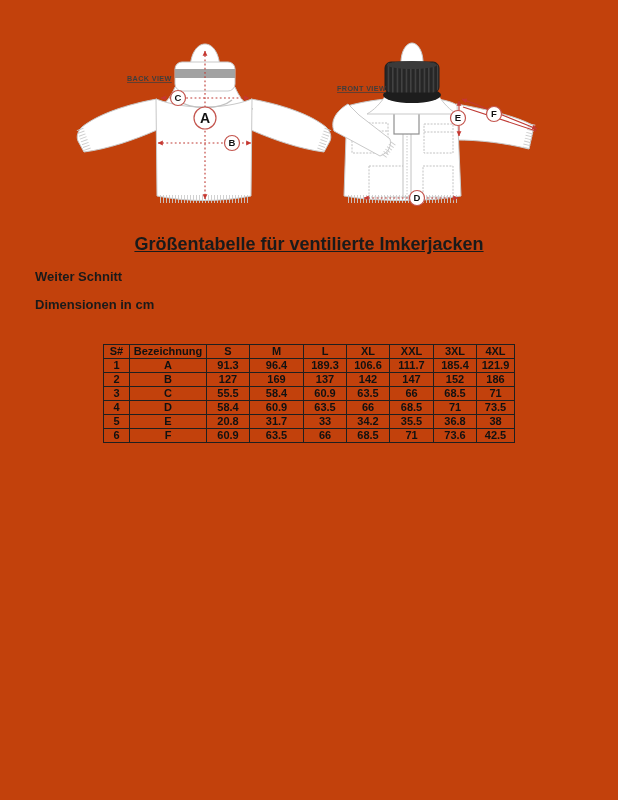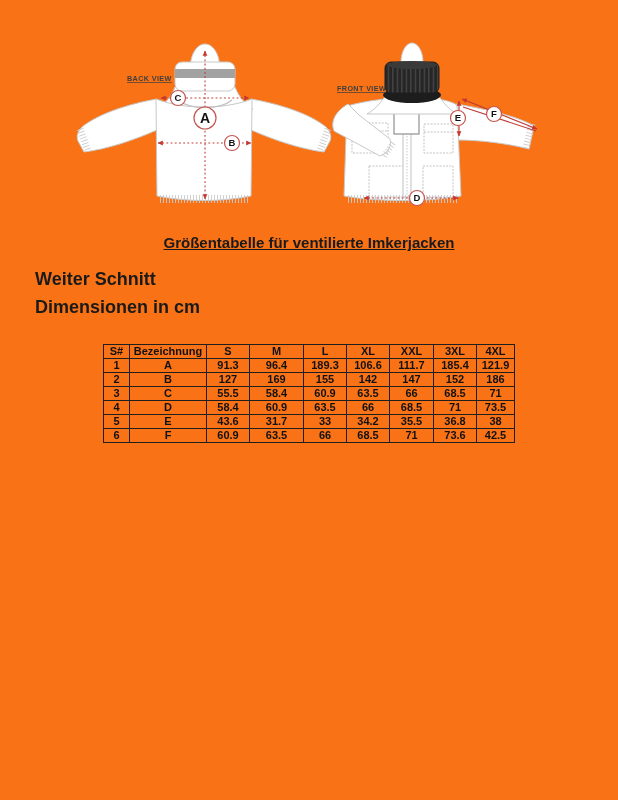--- a/index.html
+++ b/index.html
@@ -1,40 +1,40 @@
 <!DOCTYPE html>
 <html><head>
 <meta charset="utf-8">
 <style>
   html,body { margin:0; padding:0; background:#ffffff; }
   body {
     width:618px; height:800px; position:relative; overflow:hidden;
     font-family:"Liberation Sans", sans-serif; color:#1a1a1a;
   }
-  .page { position:absolute; inset:0; background:#f97316; }
+  .page { position:absolute; inset:0; background:#c2410c; }
   svg.diagram { position:absolute; top:0; left:0; }
 
   
   .outline { fill:#ffffff; stroke:#c9c9c9; stroke-width:1; stroke-linejoin:round; }
   .fringe8 { stroke:#cccccc; stroke-width:8; stroke-dasharray:0.9 2.1; fill:none; }
   .fringe7 { stroke:#cccccc; stroke-width:7; stroke-dasharray:0.9 2.1; fill:none; }
   .fringe6 { stroke:#cccccc; stroke-width:6; stroke-dasharray:0.9 2.1; fill:none; }
   .pocket  { fill:none; stroke:#c2c2c2; stroke-width:1; stroke-dasharray:2 1.3; }
   .mline   { stroke:#bf3a34; stroke-width:1.1; fill:none; }
   .mdot    { stroke-dasharray:1.8 2.4; }
   .mcircle { fill:#ffffff; stroke:#c4564f; stroke-width:1.2; }
   .mletter { font-weight:bold; font-size:9.5px; fill:#111111; text-anchor:middle; }
   .mletter-big { font-size:14px; }
   .viewlabel { font-weight:bold; font-size:7.2px; fill:#3e3e3e; letter-spacing:0.4px; text-decoration:underline; }
 
   
   .title-wrap { position:absolute; top:234px; left:0; width:618px; text-align:center;
-                font-size:15px; font-weight:bold; }
+                font-size:18px; font-weight:bold; }
   .title-wrap span { text-decoration:underline; }
-  .note { position:absolute; left:35px; font-size:18px; font-weight:bold; }
+  .note { position:absolute; left:35px; font-size:13px; font-weight:bold; }
   .note-fit { top:269px; }
   .note-units { top:297px; }
 
   
   table.size-table {
     position:absolute; top:344px; left:103px; width:411px;
     border-collapse:collapse; table-layout:fixed;
     font-size:11px; font-weight:bold; color:#111;
   }
   table.size-table th, table.size-table td {
@@ -187,21 +187,21 @@
         <td>106.6</td>
         <td>111.7</td>
         <td>185.4</td>
         <td>121.9</td>
       </tr>
       <tr>
         <td>2</td>
         <td>B</td>
         <td>127</td>
         <td>169</td>
-        <td>155</td>
+        <td>137</td>
         <td>142</td>
         <td>147</td>
         <td>152</td>
         <td>186</td>
       </tr>
       <tr>
         <td>3</td>
         <td>C</td>
         <td>55.5</td>
         <td>58.4</td>
@@ -218,21 +218,21 @@
         <td>60.9</td>
         <td>63.5</td>
         <td>66</td>
         <td>68.5</td>
         <td>71</td>
         <td>73.5</td>
       </tr>
       <tr>
         <td>5</td>
         <td>E</td>
-        <td>43.6</td>
+        <td>20.8</td>
         <td>31.7</td>
         <td>33</td>
         <td>34.2</td>
         <td>35.5</td>
         <td>36.8</td>
         <td>38</td>
       </tr>
       <tr>
         <td>6</td>
         <td>F</td>

